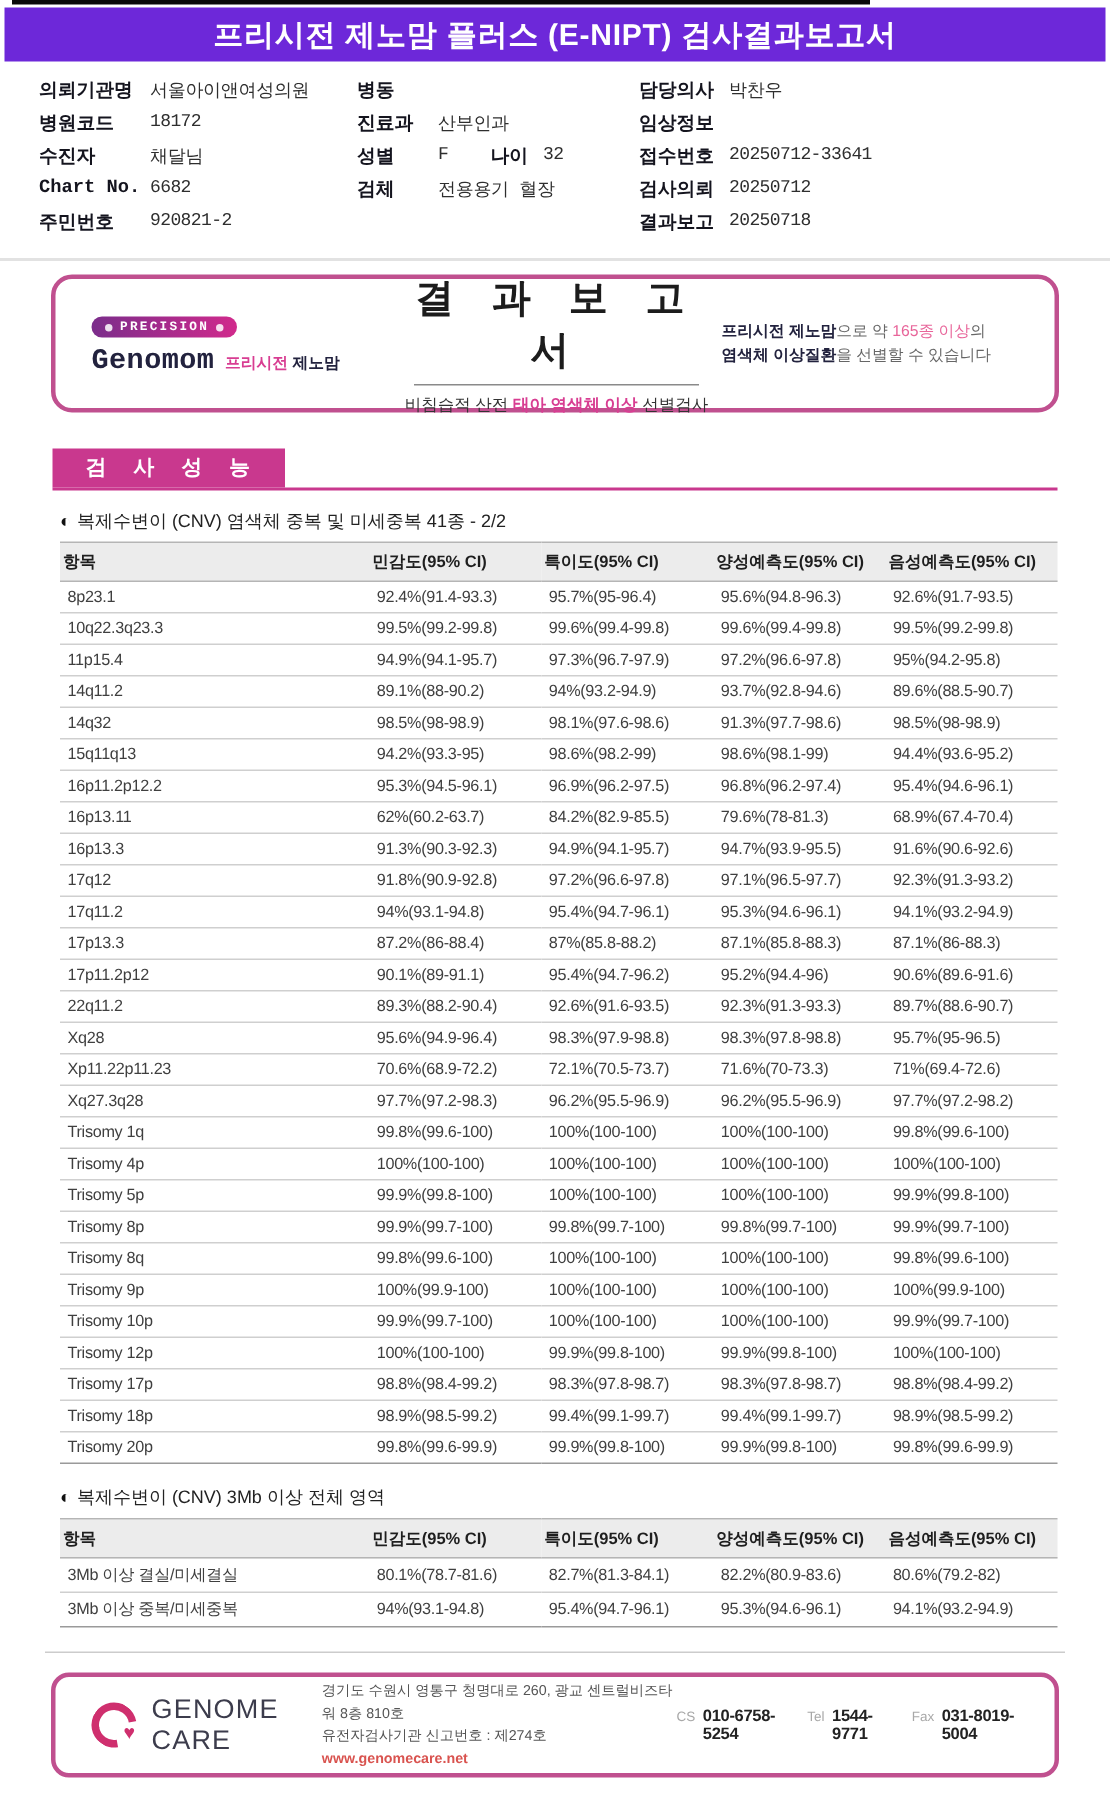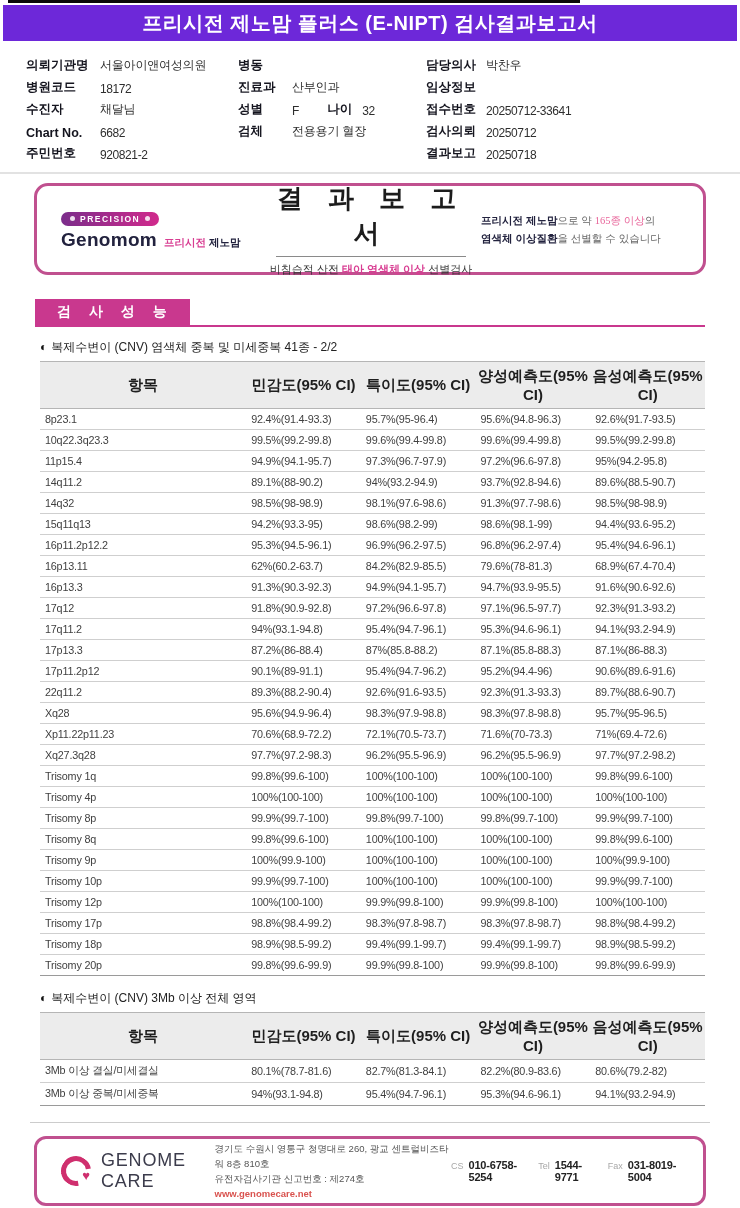--- a/index.html
+++ b/index.html
@@ -12,60 +12,60 @@
   
   .title-bar { margin:5px 3px 0 3px; background:#6d28d9; height:36px; display:flex; align-items:center; justify-content:center; }
   .title-bar h1 { color:#fff; font-size:20px; font-weight:bold; letter-spacing:0.5px; }
 
   
   .patient { display:flex; padding:11px 0 10px 26px; border-bottom:2px solid #e2e2e2; }
   .pcol { display:flex; flex-direction:column; }
   .pcol1 { width:212px; }
   .pcol2 { width:188px; }
   .pcol3 { width:300px; }
-  .prow { display:flex; align-items:flex-end; height:22px; font-size:12.5px; }
+  .prow { display:flex; align-items:flex-start; height:22px; font-size:12.5px;font-family:Liberation Mono, monospace; }
   .plabel { font-weight:bold; color:#14141e; flex:0 0 auto; }
   .pcol1 .plabel { width:74px; }
-  .pcol2 .plabel { width:54px;margin-top:48px; }
+  .pcol2 .plabel { width:54px; }
   .pcol3 .plabel { width:60px; }
   .pvalue { color:#2e2e2e; font-size:12px; letter-spacing:-0.2px; }
   .pvalue.num { letter-spacing:-0.4px; }
   .inline-label { font-weight:bold; color:#14141e; margin:0 10px 0 28px; }
 
   
   .report-box { margin:9px 34px 0 34px; border:3px solid #c0508f; border-radius:14px; padding:16px 24px; display:flex; align-items:center; height:92px; }
-  .rb-left { width:200px; }
+  .rb-left { width:200px;font-family:Liberation Mono, monospace; }
   .badge { display:inline-flex; align-items:center; gap:5px; background:linear-gradient(90deg,#7b2d8b,#d12a8c); color:#fff; font-size:8.5px; font-weight:bold; letter-spacing:1.5px; border-radius:9px; padding:2px 9px; }
   .badge .dot { width:5px; height:5px; border-radius:50%; background:rgba(255,255,255,.85); display:inline-block; }
   .brand-line { margin-top:3px; display:flex; align-items:baseline; gap:7px;text-align:center; }
   .brand-en { font-size:19px; font-weight:bold; color:#22223e; letter-spacing:0.3px; }
   .brand-kr-pink { font-size:10.5px; font-weight:bold; color:#d83d92; }
   .brand-kr-dark { font-size:10.5px; font-weight:bold; color:#22223e; margin-left:-4px; }
   .rb-center { flex:1; text-align:center; }
   .rb-title { font-size:26px; font-weight:bold; color:#1c1c1c; letter-spacing:9px; }
   .rb-rule { width:190px; height:1px; background:#8a8a8a; margin:5px auto 5px auto; }
   .rb-sub { font-size:11px; color:#333; }
   .rb-sub .hl { color:#d83d92; font-weight:bold; }
   .rb-right { width:198px; font-size:10.5px; color:#666; line-height:1.55; text-align:left; }
   .rb-right b { color:#22223e; }
-  .rb-right .pink { color:#e8659a;font-family:Liberation Serif, serif; }
+  .rb-right .pink { color:#e8659a; }
 
   
   .section-wrap { margin:24px 35px 0 35px; border-bottom:2.5px solid #c9388e; }
   .section-box { display:inline-block; background:#c9388e; color:#fff; font-size:14px; font-weight:bold; letter-spacing:7px; padding:4px 16px 4px 22px;text-align:right; }
 
   .subsection { margin:12px 35px 5px 40px; font-size:12px; color:#222; }
   .subsection .half { font-size:12px; color:#111; margin-right:4px; }
 
   
   .tbl-wrap { margin:0 35px 0 40px; }
   table { width:100%; border-collapse:collapse; font-size:10.8px; table-layout:fixed; }
   col.c-item { width:31%; }
   col.c-v { width:17.25%; }
-  thead th { background:#ececec; border-top:1px solid #b5b5b5; border-bottom:1px solid #b5b5b5; padding:5px 2px; font-weight:bold; color:#1e1e1e; text-align:center; font-size:15px; }
+  thead th { background:#ececec; border-top:1px solid #b5b5b5; border-bottom:1px solid #b5b5b5; padding:5px 2px; font-weight:bold; color:#1e1e1e; text-align:left; font-size:11px; }
   tbody td { padding:4px 2px 4px 5px; border-bottom:1px solid #cfcfcf; color:#3f3f3f; text-align:left; letter-spacing:-0.2px; }
   tbody tr:last-child td { border-bottom:1.5px solid #9a9a9a; }
 
   
   .footer-divider { margin:16px 30px 0 30px; border-top:1px solid #ccc; }
   .footer-box { margin:13px 34px 0 34px; border:3px solid #c0508f; border-radius:12px; padding:12px 22px; display:flex; align-items:center; height:70px; }
   .logo { display:flex; align-items:center; gap:8px; width:190px; }
   .logo-mark { width:34px; height:34px; position:relative; flex:0 0 auto; }
   .logo-ring { position:absolute; inset:2px; border:5px solid #cf2f6e; border-radius:50%; border-right-color:transparent; transform:rotate(35deg); }
   .logo-heart { position:absolute; right:3px; bottom:6px; color:#cf2f6e; font-size:13px; line-height:1; }
@@ -333,20 +333,27 @@
           <td>99.8%(99.6-100)</td>
         </tr>
         <tr>
           <td>Trisomy 4p</td>
           <td>100%(100-100)</td>
           <td>100%(100-100)</td>
           <td>100%(100-100)</td>
           <td>100%(100-100)</td>
         </tr>
         <tr>
+          <td>Trisomy 5p</td>
+          <td>99.9%(99.8-100)</td>
+          <td>100%(100-100)</td>
+          <td>100%(100-100)</td>
+          <td>99.9%(99.8-100)</td>
+        </tr>
+        <tr>
           <td>Trisomy 8p</td>
           <td>99.9%(99.7-100)</td>
           <td>99.8%(99.7-100)</td>
           <td>99.8%(99.7-100)</td>
           <td>99.9%(99.7-100)</td>
         </tr>
         <tr>
           <td>Trisomy 8q</td>
           <td>99.8%(99.6-100)</td>
           <td>100%(100-100)</td>

